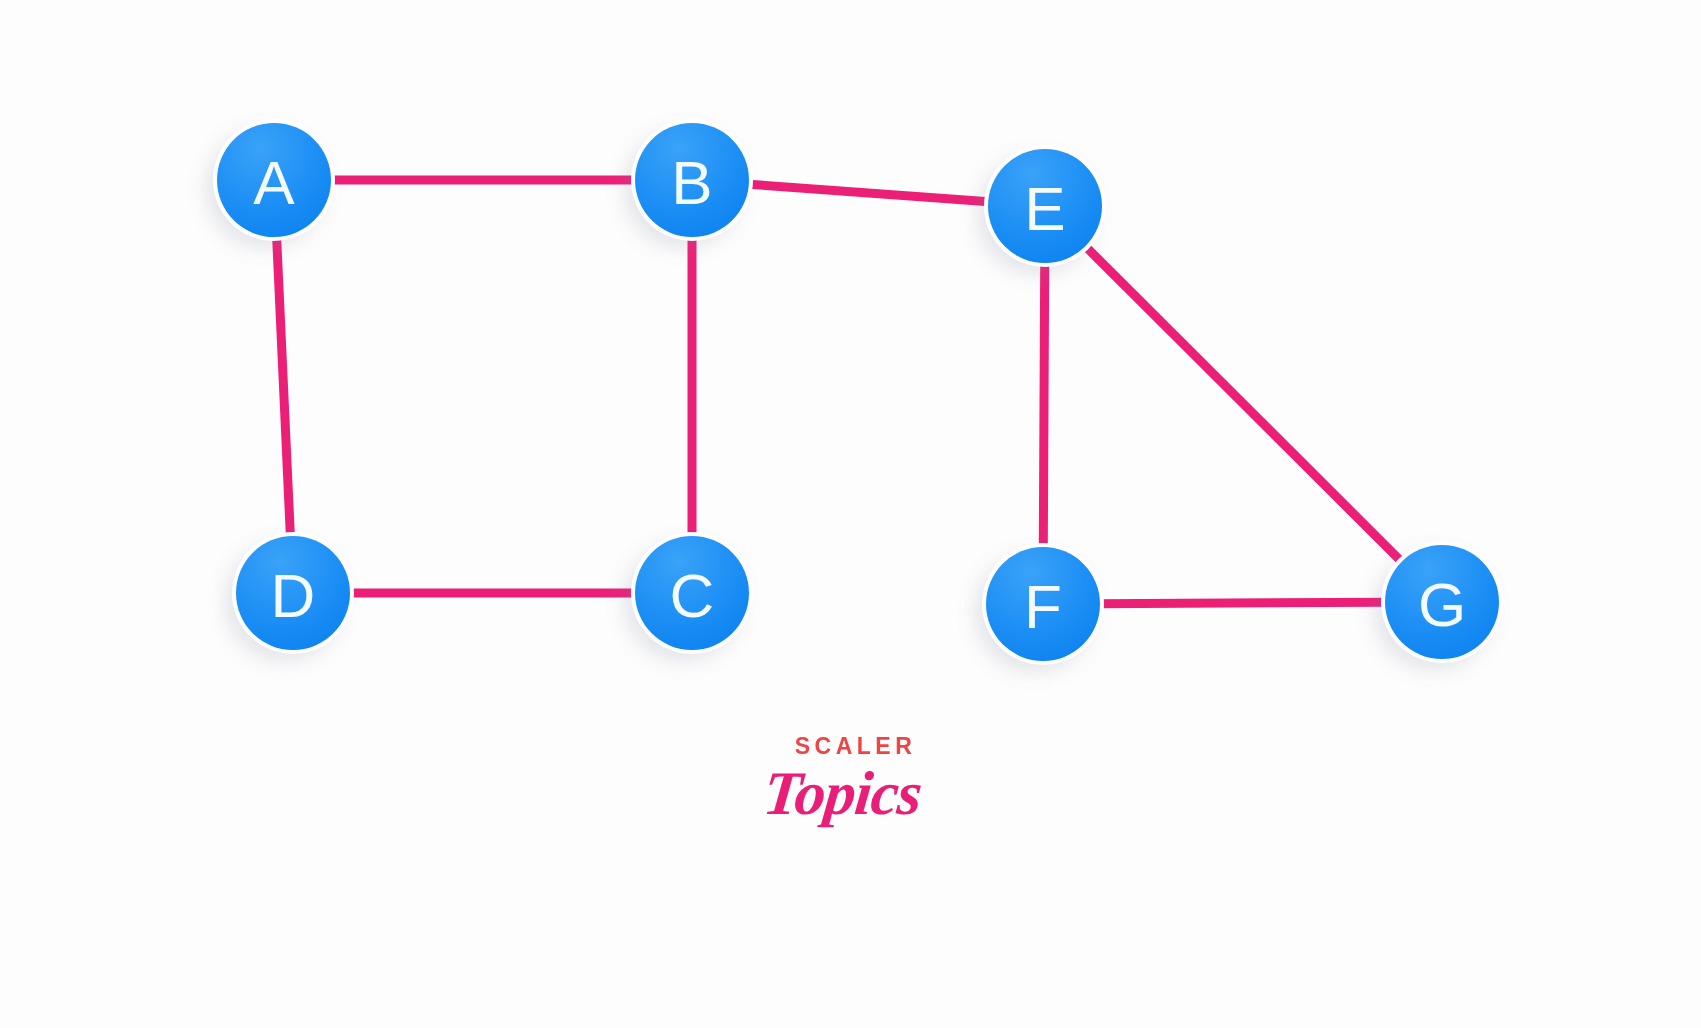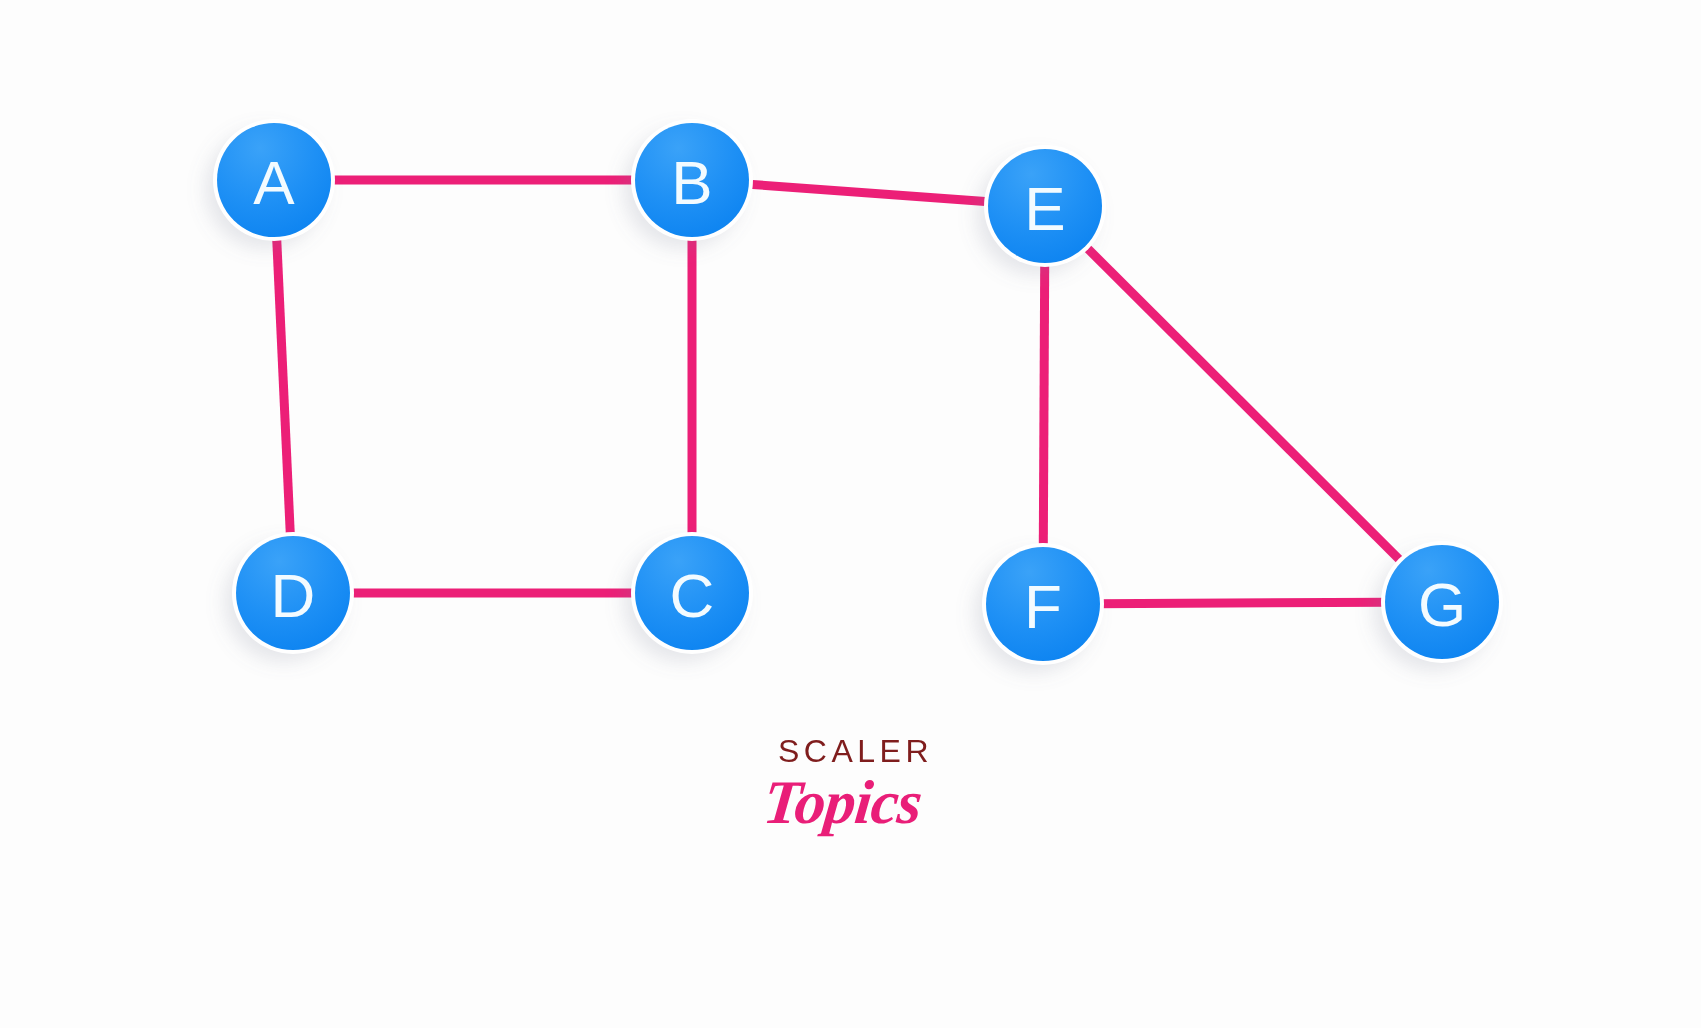--- a/index.html
+++ b/index.html
@@ -50,24 +50,24 @@
     left: 0;
     right: 0;
     top: 735px;
     text-align: center;
     width: 1701px;
     user-select: none;
   }
   #brand-scaler {
     display: block;
     font-family: "Liberation Sans", sans-serif;
-    font-weight: normal;
-    font-size: 32px;
+    font-weight: bold;
+    font-size: 23px;
     letter-spacing: 4.5px;
-    color: #7f1d1d;
+    color: #ef4444;
     line-height: 1;
     margin-left: 10px;
   }
   #brand-topics {
     display: block;
     font-family: "Liberation Serif", serif;
     font-style: italic;
     font-weight: bold;
     font-size: 62px;
     color: #e91e78;

